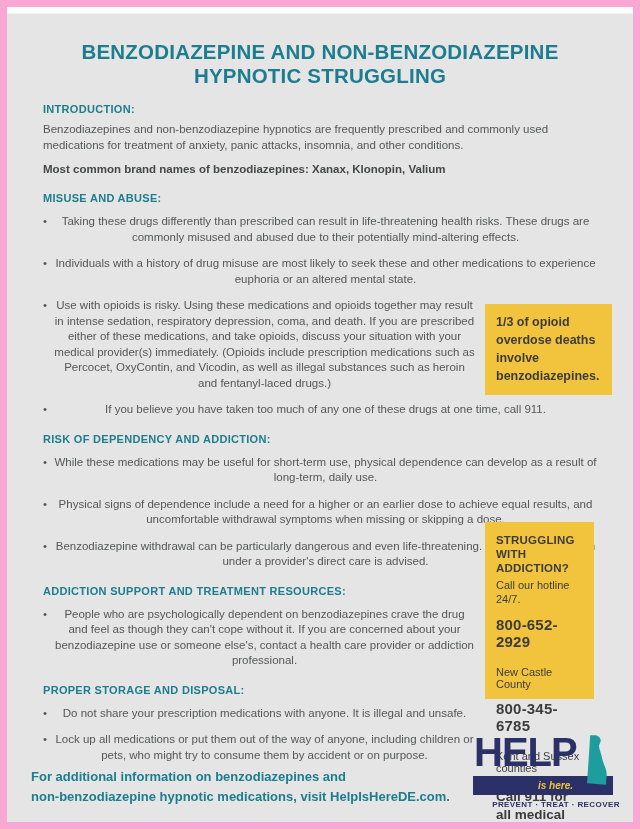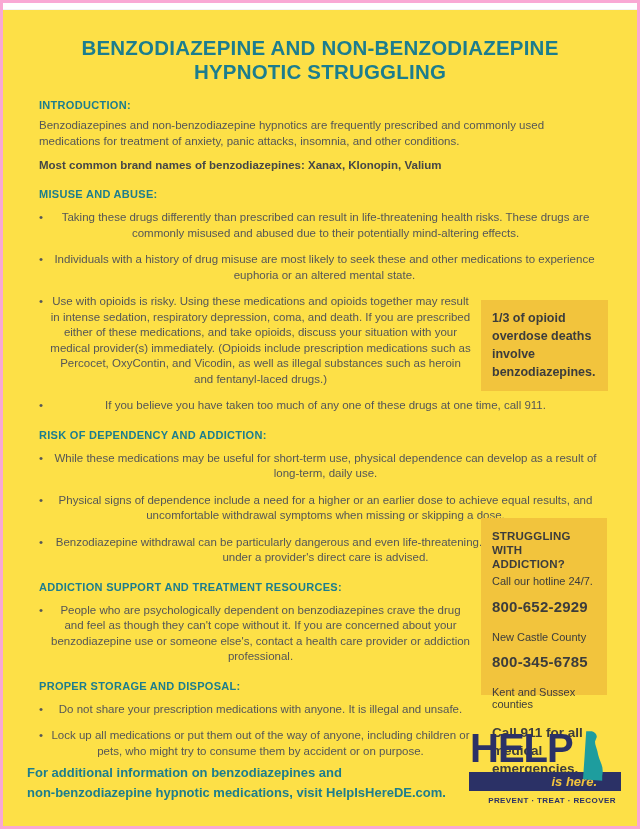--- a/index.html
+++ b/index.html
@@ -1,22 +1,22 @@
 <!DOCTYPE html>
 <html><head>
 <meta charset="utf-8">
 <style>
   * { margin:0; padding:0; box-sizing:border-box; }
   html,body { background:#fff; }
   body { font-family:"Liberation Sans", sans-serif; }
   .page {
     position:relative;
     width:640px; height:829px;
-    background:#fde047;
-    border:3px solid #f9a8d4;
+    background:#e5e5e5;
+    border:7px solid #f9a8d4;
     overflow:hidden;
   }
   .page-top-edge { height:7px; border-bottom:1px solid #f3f3f6; background:#fefefe; }
   .content { padding:0 36px; }
 
   .doc-title {
     margin-top:26px;
     text-align:center;
     color:#1c7d8e;
     font-weight:bold;
@@ -68,21 +68,21 @@
   }
   .callout-opioid {
     left:478px; top:270px; width:127px;
     padding:9px 11px 10px;
     font-weight:bold;
     font-size:12.5px;
     line-height:18px;
     margin-top:27px;
   }
   .callout-hotline {
-    left:478px; top:515px; width:126px; height:177px;
+    left:478px; top:515px; width:109px; height:177px;
     padding:11px 11px 10px;
   }
   .hot-title { font-weight:bold; font-size:11.5px; line-height:14px; letter-spacing:0.2px; }
   .hot-sub { font-size:11px; line-height:14px; margin-top:3px; }
   .hot-phone { font-weight:bold; font-size:15px; line-height:17px; margin-top:10px; letter-spacing:0.2px; }
   .hot-area { font-size:11px; line-height:12px; margin-top:16px; }
   .hot-emergency { font-weight:bold; font-size:13.5px; line-height:18px; margin-top:14px; max-width:100px; }
 
   .footer-note {
     position:absolute;
@@ -97,29 +97,29 @@
   .help-word {
     position:absolute; left:1px; top:2px;
     color:#2b3166;
     font-weight:800;
     font-size:40px;
     line-height:42px;
     letter-spacing:-1px;
   }
   .is-bar {
     position:absolute; left:0; top:47px;
-    width:152px; height:19px;
+    width:140px; height:19px;
     background:#2b3166;
     color:#f2c43d;
     font-style:italic;
     font-weight:bold;
-    font-size:13px;
+    font-size:10px;
     line-height:19px;
     text-align:right;
-    padding-right:24px;
+    padding-right:40px;
   }
   .de-shape { position:absolute; right:0; top:0; width:24px; height:62px; }
   .logo-tagline {
     position:absolute; left:16px; top:71px; width:134px;
     color:#2b3166;
     font-weight:bold;
     font-size:8px;
     letter-spacing:0.4px;
     text-align:center;
     white-space:nowrap;

